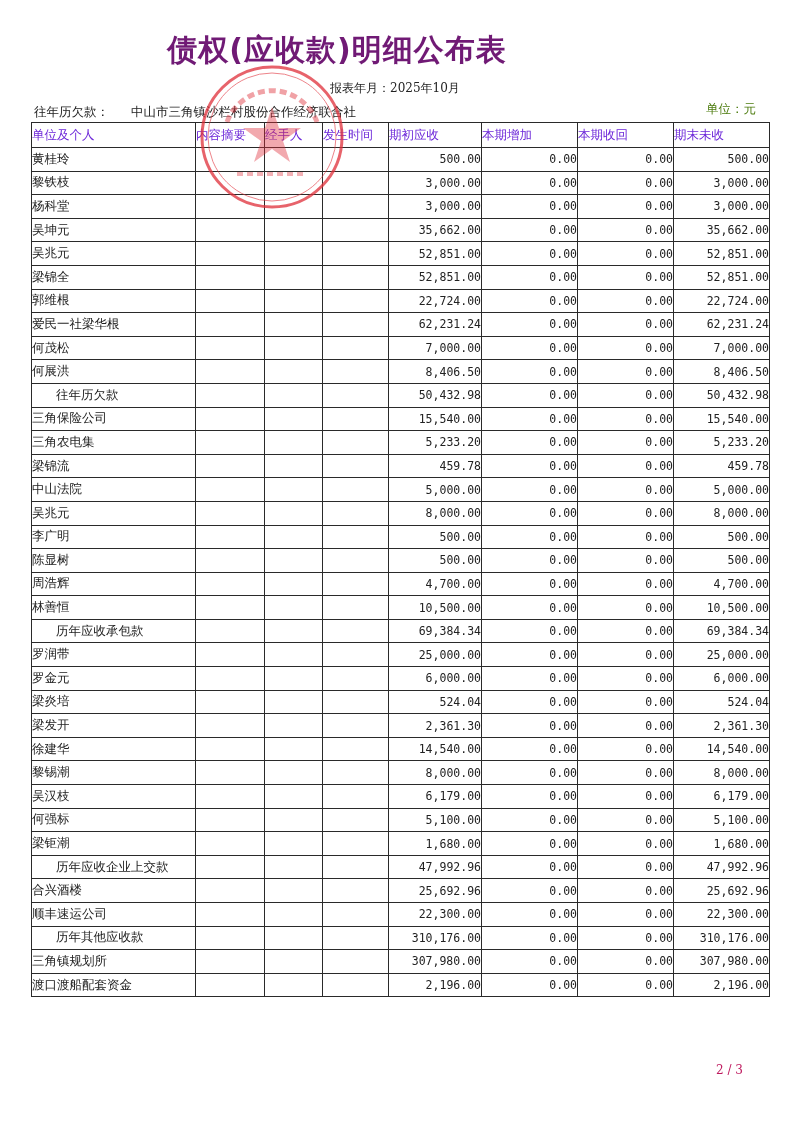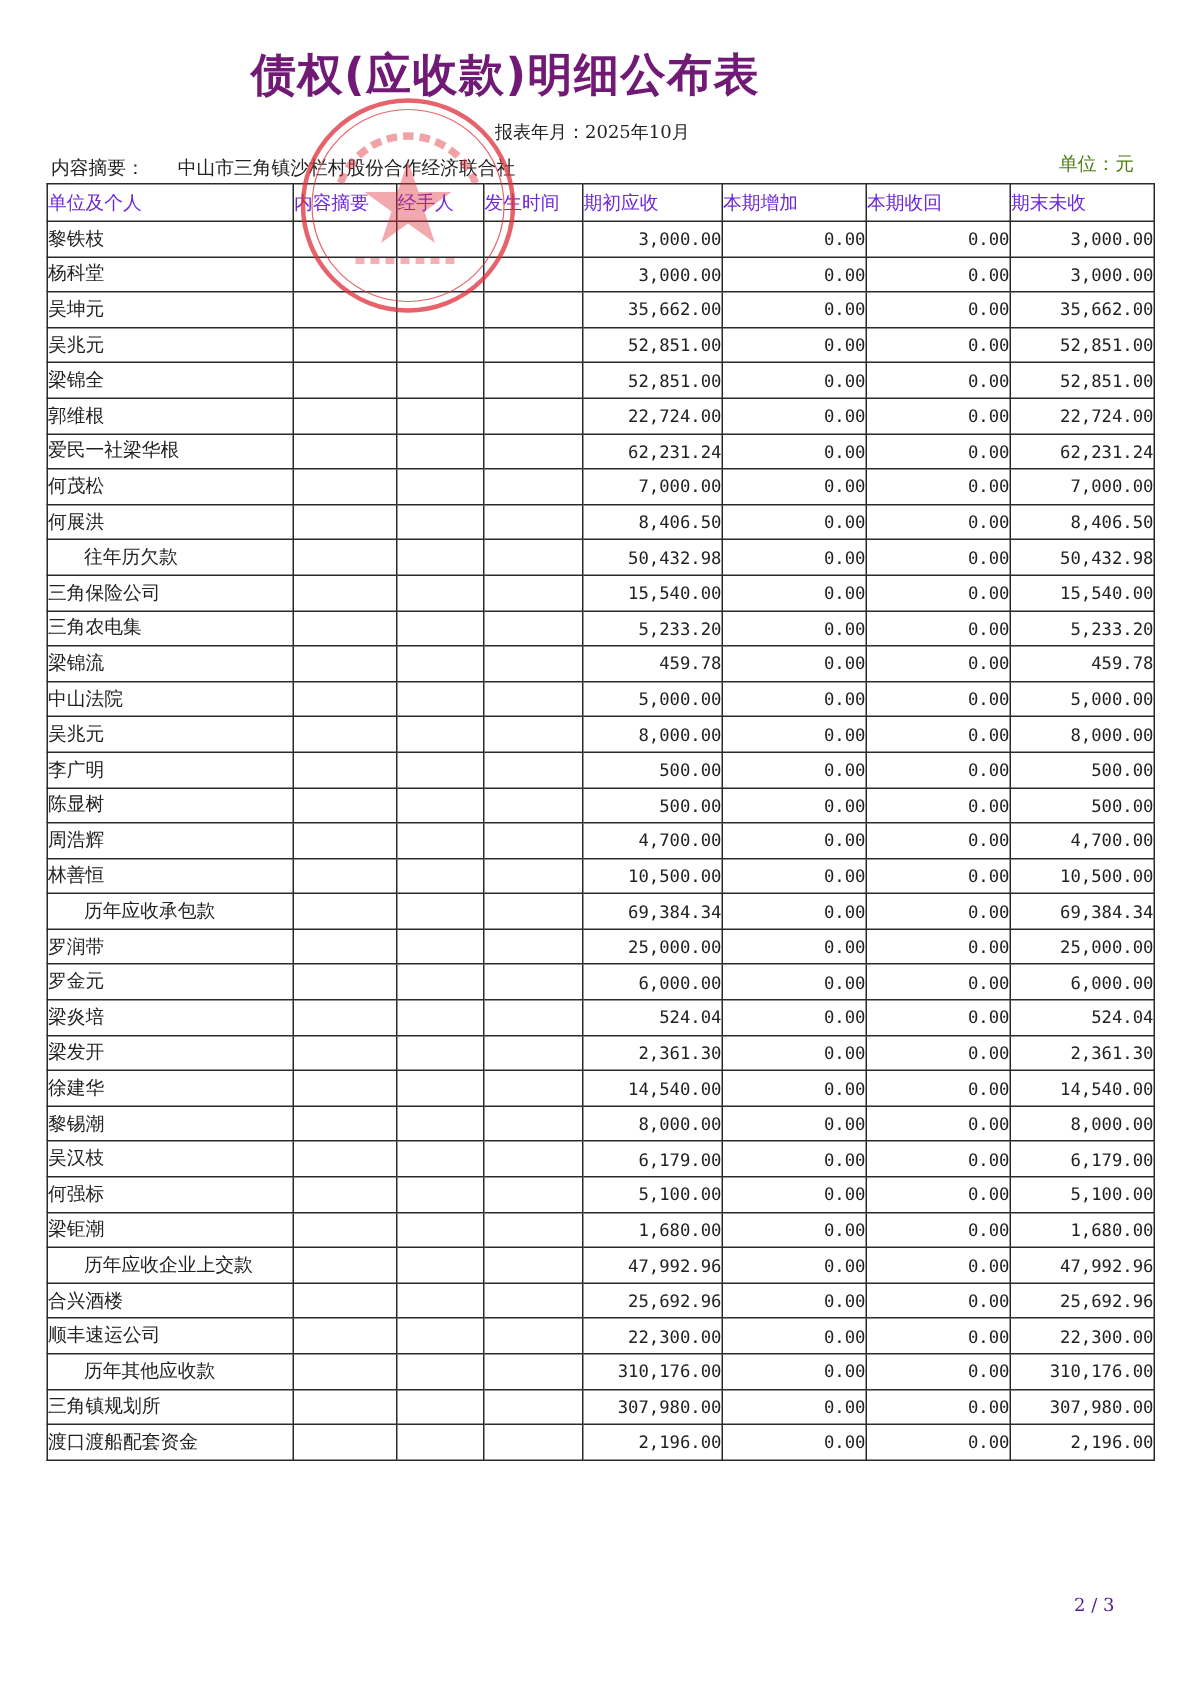--- a/index.html
+++ b/index.html
@@ -41,35 +41,35 @@
   td.name {
     font-family: "DejaVu Sans", "Liberation Sans", sans-serif;
     font-size: 12.5px; padding-left: 30px; color: #222;
   }
   td.name.group { padding-left: 24px; margin-top: 32px; }
   td.num {
     font-family: "DejaVu Sans Mono", "Liberation Mono", monospace;
     font-size: 11.5px; text-align: right; padding-right: 2px; color: #222;
   }
   .pageno {
-    position: absolute; left: 716px; top: 1063px; font-size: 12px; color: #4c1d95;
+    position: absolute; left: 716px; top: 1063px; font-size: 12px; color: #be185d;
     font-family: "DejaVu Serif", "Liberation Serif", serif;
   }
   .stamp {
     position: absolute; left: 197px; top: 62px; width: 150px; height: 150px;
     pointer-events: none; opacity: 0.75;
   }
 </style>
 </head>
 <body>
 
 <div class="title">债权(应收款)明细公布表</div>
 <div class="period">报表年月：2025年10月</div>
 <div class="org">
-  <span>内容摘要：</span><span class="sp"></span><span>中山市三角镇沙栏村股份合作经济联合社</span>
+  <span>往年历欠款：</span><span class="sp"></span><span>中山市三角镇沙栏村股份合作经济联合社</span>
 </div>
 <div class="unit">单位：元</div>
 
 <table class="ledger">
   <colgroup>
     <col style="width:164px">
       <col style="width:69px">
       <col style="width:58px">
       <col style="width:66px">
     <col style="width:93px">
@@ -84,20 +84,30 @@
       <th>经手人</th>
       <th>发生时间</th>
       <th>期初应收</th>
       <th>本期增加</th>
       <th>本期收回</th>
       <th>期末未收</th>
     </tr>
   </thead>
   <tbody id="ledger-body">
       <tr>
+        <td class="name">黄桂玲</td>
+        <td></td>
+        <td></td>
+        <td></td>
+        <td class="num">500.00</td>
+        <td class="num">0.00</td>
+        <td class="num">0.00</td>
+        <td class="num">500.00</td>
+      </tr>
+      <tr>
         <td class="name">黎铁枝</td>
         <td></td>
         <td></td>
         <td></td>
         <td class="num">3,000.00</td>
         <td class="num">0.00</td>
         <td class="num">0.00</td>
         <td class="num">3,000.00</td>
       </tr>
       <tr>

